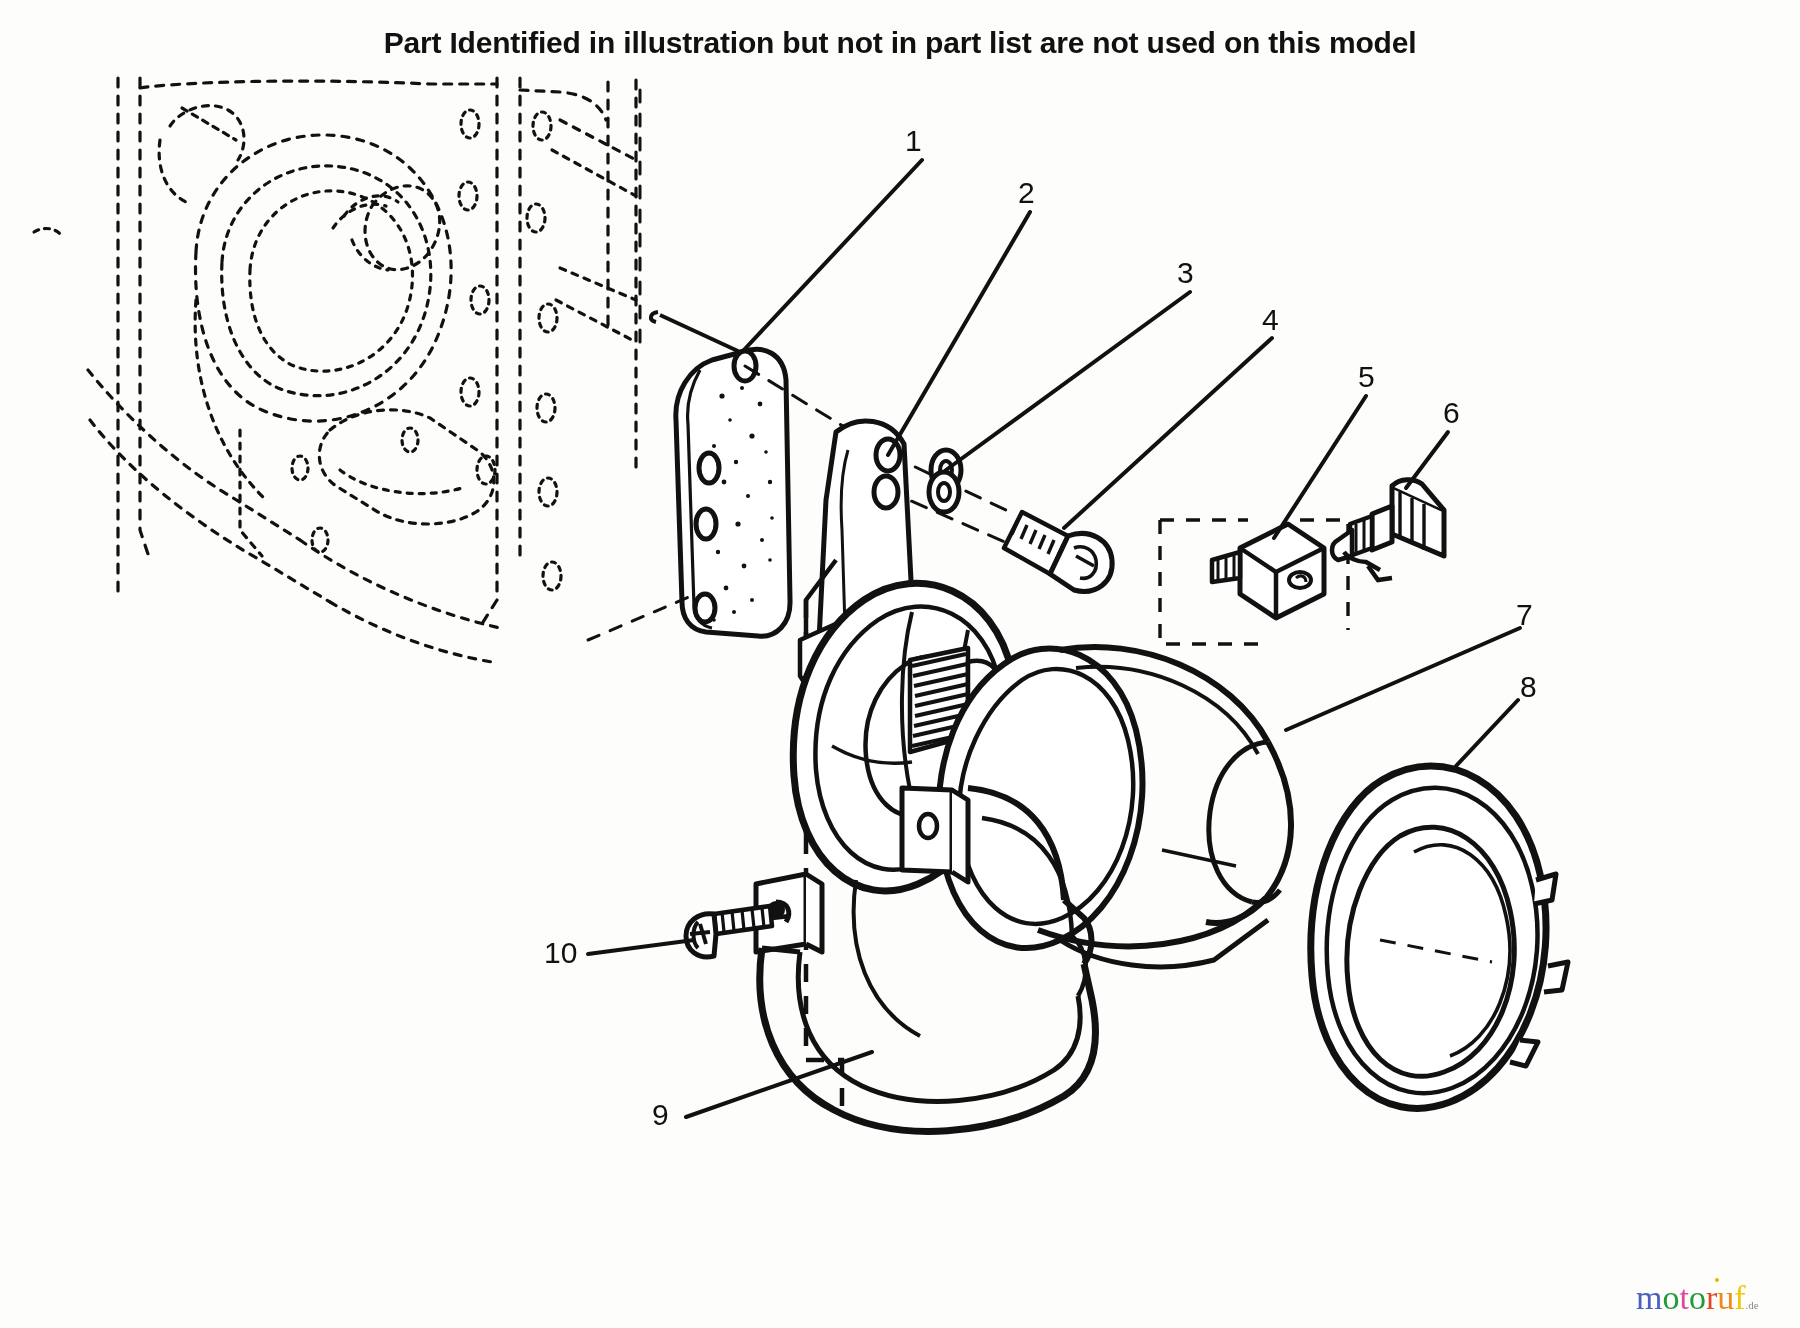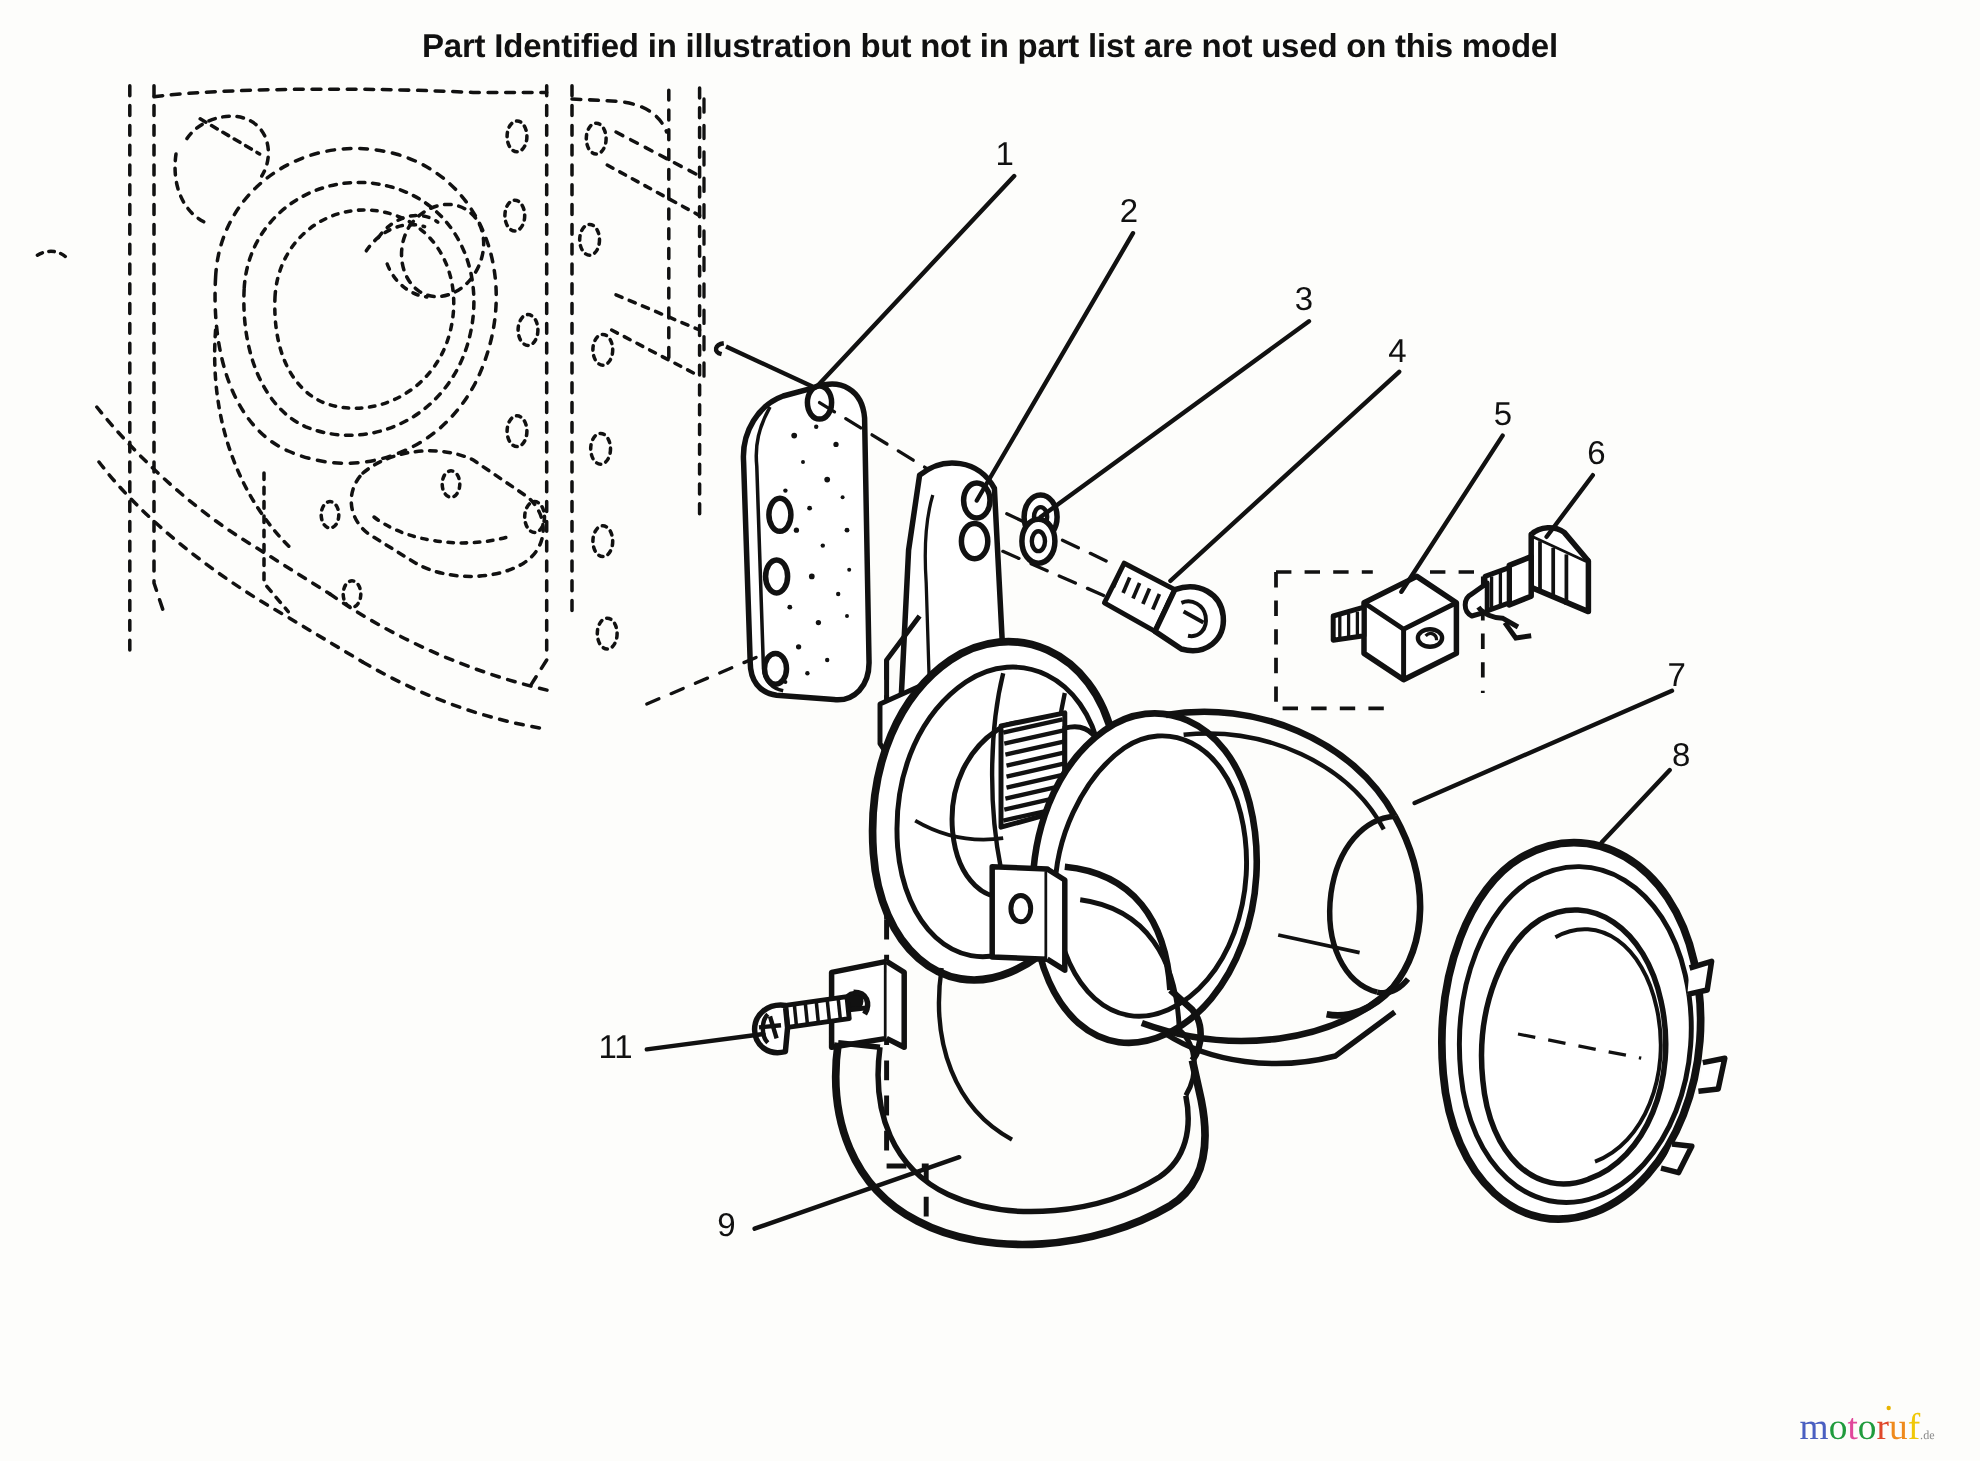--- a/index.html
+++ b/index.html
@@ -450,20 +450,20 @@
 
   <div class="callout-label" style="left:905px;  top:126px;">1</div>
   <div class="callout-label" style="left:1018px; top:178px;">2</div>
   <div class="callout-label" style="left:1177px; top:258px;">3</div>
   <div class="callout-label" style="left:1262px; top:305px;">4</div>
   <div class="callout-label" style="left:1358px; top:362px;">5</div>
   <div class="callout-label" style="left:1443px; top:398px;">6</div>
   <div class="callout-label" style="left:1516px; top:600px;">7</div>
   <div class="callout-label" style="left:1520px; top:672px;">8</div>
   <div class="callout-label" style="left:652px;  top:1100px;">9</div>
-  <div class="callout-label" style="left:544px;  top:938px;">11</div>
+  <div class="callout-label" style="left:544px;  top:938px;">10</div>
 
   <div id="watermark">
     <span class="wm-l" style="color:#4a5fc1">m</span><span class="wm-l" style="color:#1f9b3c">o</span><span class="wm-l" style="color:#e0489b">t</span><span class="wm-l" style="color:#1f9b3c">o</span><span class="wm-l" style="color:#e0482a">r</span><span class="wm-l" style="color:#ef8a1b">u</span><span class="wm-l" style="color:#f0c808">f</span><span class="wm-de">.de</span>
     <span class="wm-dot"></span>
   </div>
 
 </div>
 
 </body></html>

